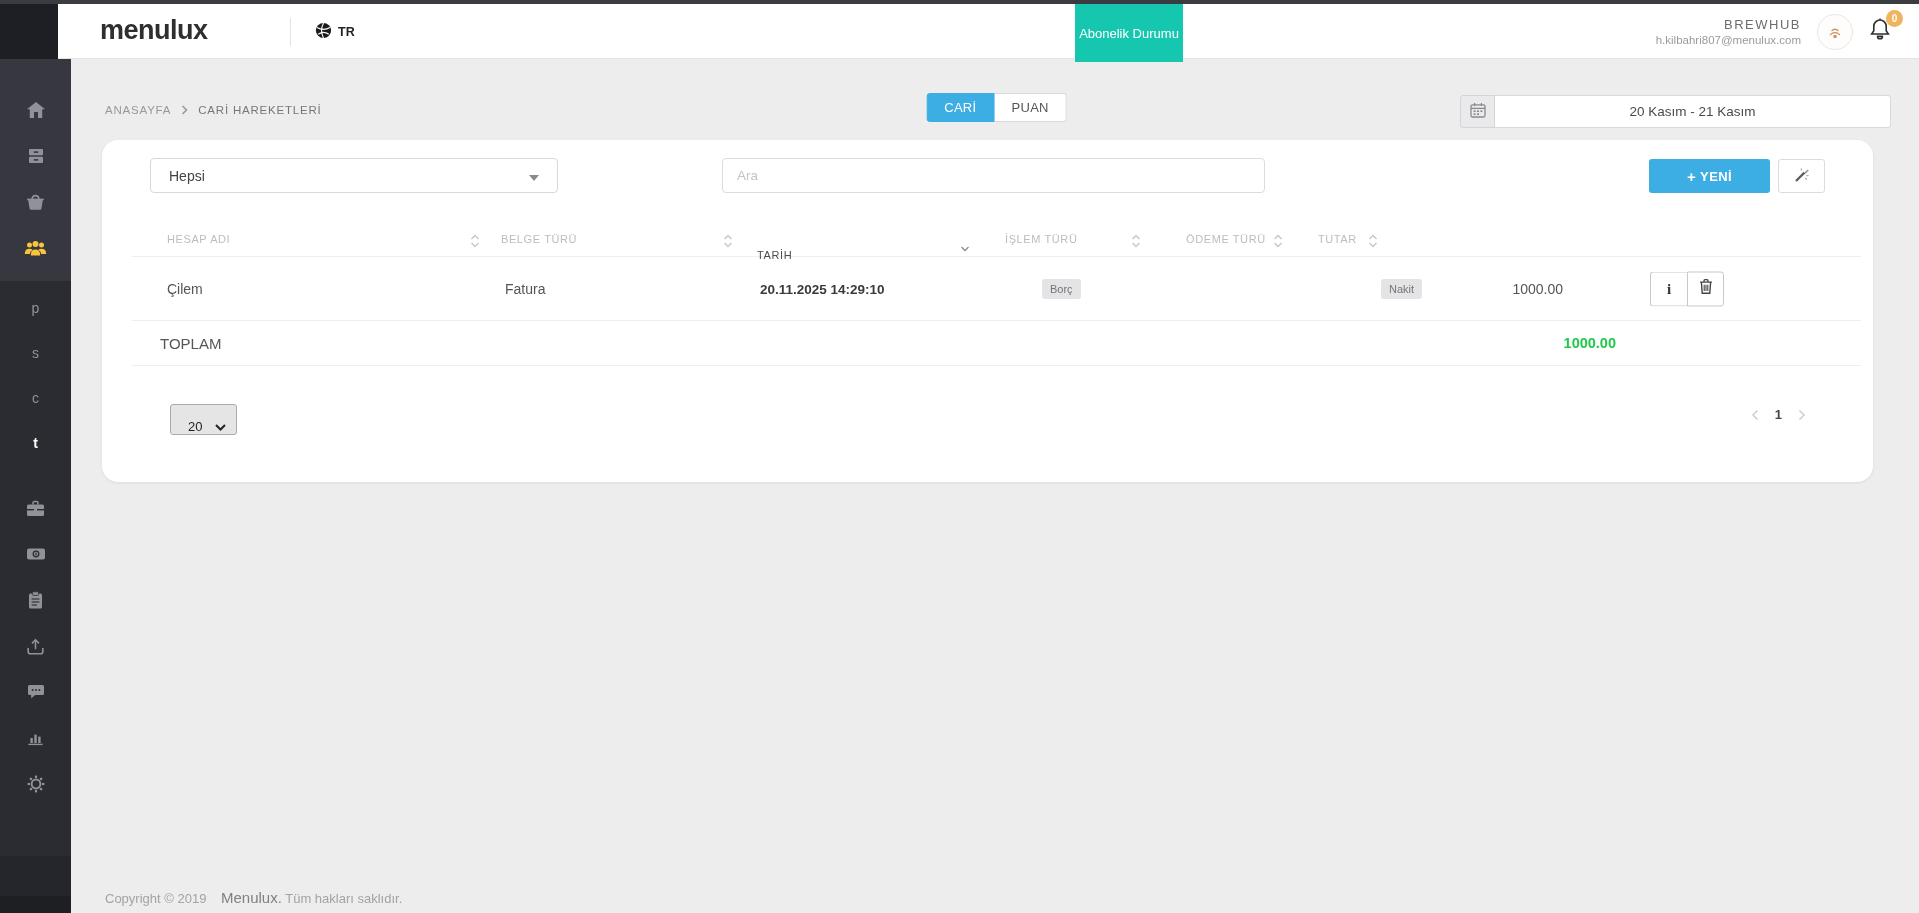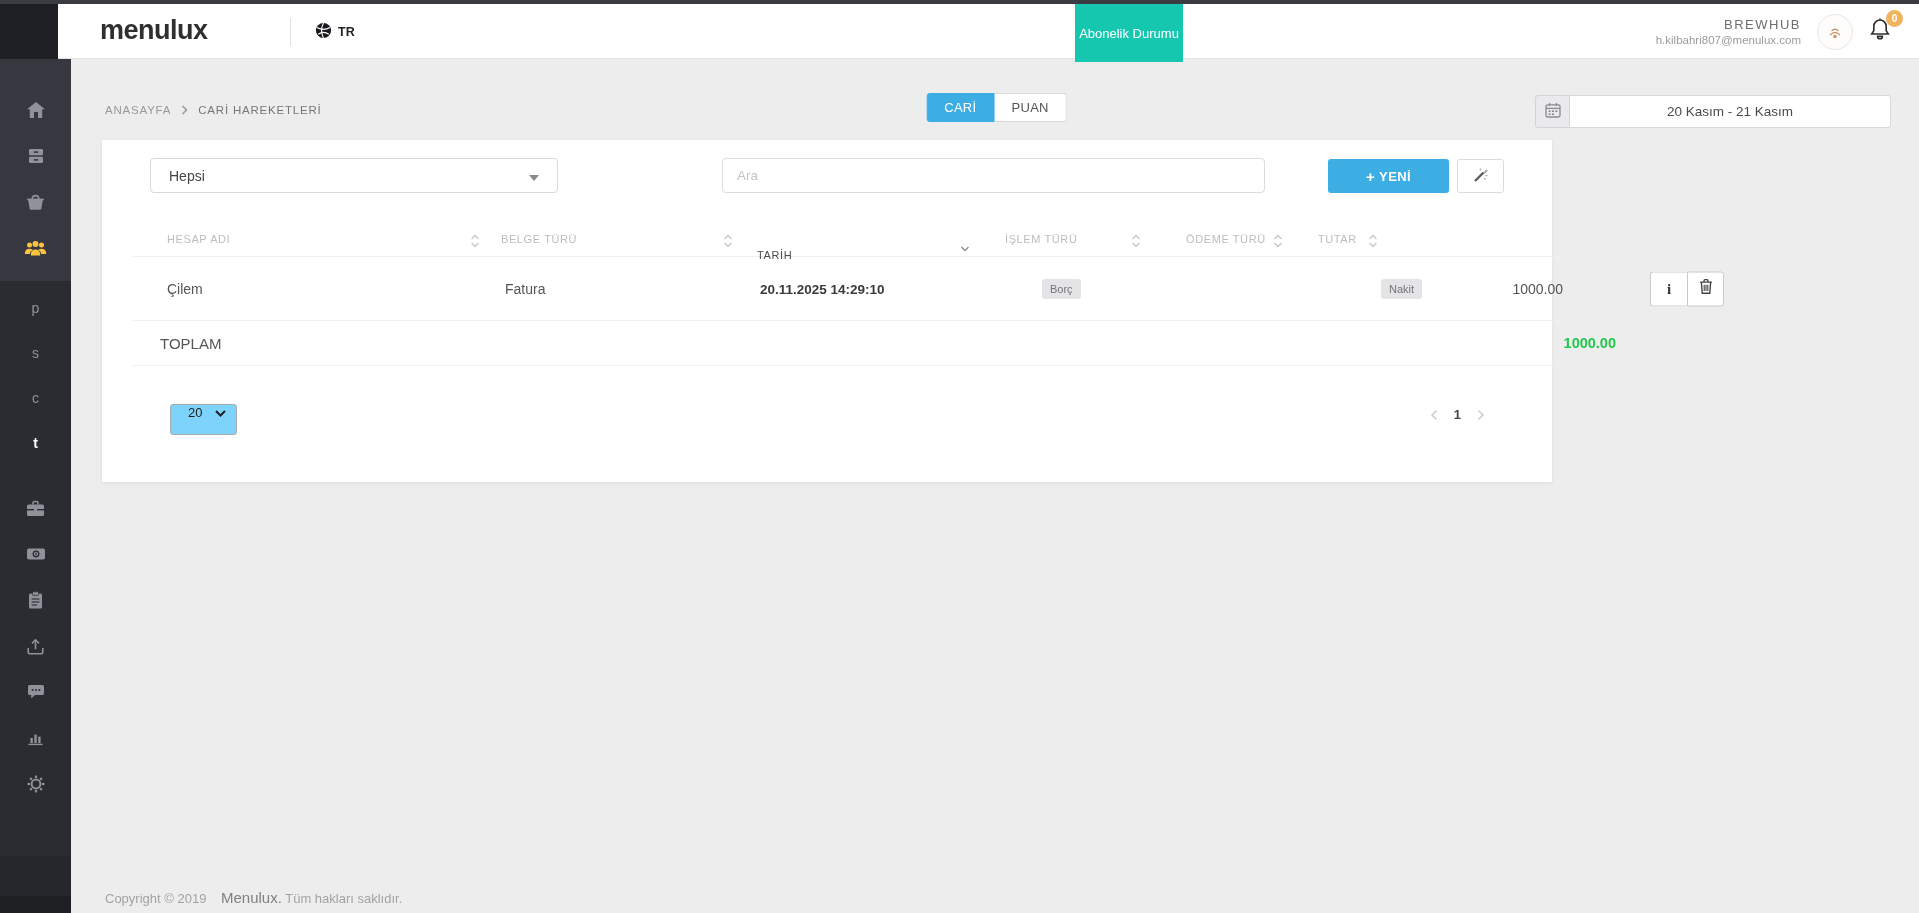--- a/index.html
+++ b/index.html
@@ -52,26 +52,26 @@
   .crumb.current { color:#77777a; cursor:default; }
 
   .tabs { position:absolute; left:50%; top:0; transform:translateX(-50%); display:flex;text-align:right; }
   .tab { height:29px; display:flex; align-items:center; padding:0 17px; font-size:13px; letter-spacing:.3px; cursor:pointer; }
   .tab.active { background:#3daee3; color:#fff; border:1px solid #3daee3; border-radius:3px 0 0 3px; }
   .tab.inactive { background:#fff; color:#565656; border:1px solid #d9d9d9; border-left:none; border-radius:0 3px 3px 0; }
 
   .daterange { position:absolute; right:0; top:2px; display:flex; cursor:pointer; }
   .cal-box { width:35px; height:33px; background:#eaeaec; border:1px solid #d4d4d6; border-radius:3px 0 0 3px;
              display:flex; align-items:center; justify-content:center; }
-  .date-input { width:321px; height:33px; background:#fff; border:1px solid #d9d9d9; border-left:none;
+  .date-input { width:396px; height:33px; background:#fff; border:1px solid #d9d9d9; border-left:none;
                 border-radius:0 3px 3px 0; display:flex; align-items:center; justify-content:center;
                 font-size:13.5px; color:#4a4a4a; }
 
-  .card { position:absolute; left:31px; top:81px; width:1450px; height:342px; background:#fff;
-          border-radius:0; box-shadow:0 1px 3px rgba(0,0,0,.08); }
+  .card { position:absolute; left:31px; top:81px; width:1771px; height:342px; background:#fff;
+          border-radius:16px; box-shadow:0 1px 3px rgba(0,0,0,.08); }
 
   .filter-row { position:absolute; left:48px; right:48px; top:18px; height:35px; }
   .select-box { position:absolute; left:0; top:0; width:408px; height:35px; border:1px solid #d9d9d9;
                 border-radius:4px; background:#fff; display:flex; align-items:center; padding:0 18px;
                 font-size:14px; color:#444; cursor:pointer; }
   .select-box .caret { margin-left:auto; }
   .search-input { position:absolute; left:572px; top:0; width:543px; height:35px; border:1px solid #dcdcdc;
                   border-radius:4px; padding:0 14px; font-size:13.5px; color:#555; font-family:inherit; outline:none; }
   .search-input::placeholder { color:#c4c4c6; }
   .new-btn { position:absolute; right:55px; top:1px; width:121px; height:34px; background:#3daee3; color:#fff;
@@ -97,21 +97,21 @@
   .act-btn.first { border-radius:3px 0 0 3px; border-right:none; }
   .act-btn.last { border-radius:0 3px 3px 0; }
   .info-glyph { font-family:"Liberation Serif","DejaVu Serif",serif; font-weight:700; font-size:15px; color:#333; }
   .t-total { position:relative; height:45px; border-bottom:1px solid #efefef; }
   .total-label { position:absolute; left:28px; top:50%; transform:translateY(-50%); font-size:15px; color:#55565a; }
   .total-value { position:absolute; left:1300px; width:184px; top:50%; transform:translateY(-50%);
                  text-align:right; font-size:14.5px; font-weight:700; color:#1fc94c; }
 
   .pager-row { position:absolute; left:30px; right:30px; top:258px; height:40px; }
   .pagesize { position:absolute; left:38px; top:6px; width:67px; height:31px; border:1px solid #ababab;
-              border-radius:3px; background:#7dd3fc; display:flex; align-items:flex-start; padding:0 10px 0 17px;
+              border-radius:3px; background:#e5e5e5; display:flex; align-items:flex-end; padding:0 10px 0 17px;
               font-size:13px; color:#1f1f1f; cursor:pointer; }
   .pagesize .caret { margin-left:auto; }
   .pager-summary { position:absolute; left:0; right:0; top:13px; text-align:center; font-size:12.5px; color:#8a8a8c; }
   .pager-summary b { color:#3f3f41; }
   .pager { position:absolute; right:37px; top:9px; display:flex; align-items:center; gap:16px; }
   .pg-arrow { cursor:pointer; display:flex; align-items:center; }
   .pg-num { font-size:13px; font-weight:700; color:#454547; cursor:pointer; }
 
   .footer { position:absolute; left:34px; top:830px; font-size:13px; color:#a3a3a5; }
   .footer .brand { font-size:15px; color:#808082;margin-left:11px; }

